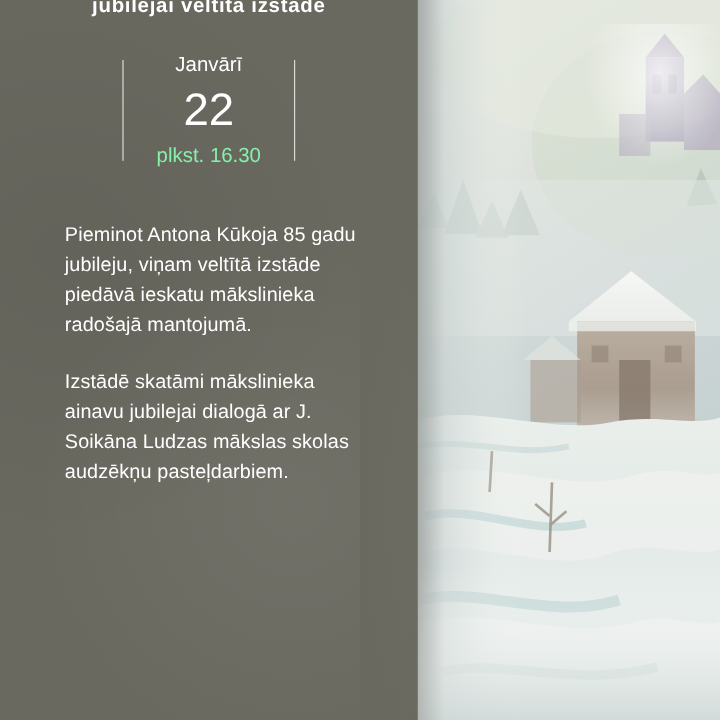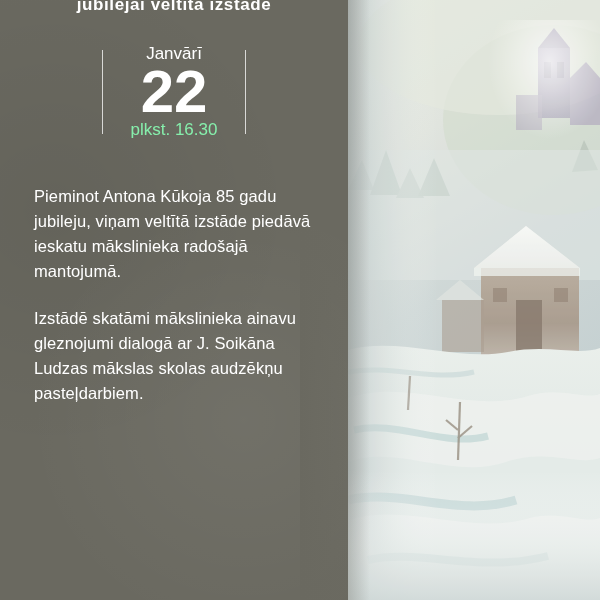--- a/index.html
+++ b/index.html
@@ -121,33 +121,34 @@
   .date-center {
     text-align: center;
     min-width: 130px;
   }
   .date-month {
     font-size: 17px;
     line-height: 24px;
     color: #ffffff;
   }
   .date-day {
-    font-size: 60px;
-    font-weight: bold;
+    font-size: 38px;
+    font-weight: normal;
     line-height: 52px;
     color: #ffffff;
   }
   .date-time {
     font-size: 17px;
     line-height: 24px;
     color: #86efac;
   }
 
   .body-copy {
     margin-top: 42px;
+    margin-left: 20px;
   }
   .body-copy p {
     font-size: 16.5px;
     line-height: 25px;
     color: #ffffff;
     margin: 0 0 22px 0;
     letter-spacing: 0.1px;
   }
   .body-copy p:last-child {
     margin-bottom: 0;
@@ -284,18 +285,18 @@
       <div class="date-center">
         <div class="date-month">Janvārī</div>
         <div class="date-day">22</div>
         <div class="date-time">plkst. 16.30</div>
       </div>
       <div class="date-rule"></div>
     </div>
 
     <div class="body-copy">
       <p>Pieminot Antona Kūkoja 85 gadu jubileju, viņam veltītā izstāde piedāvā ieskatu mākslinieka radošajā mantojumā.</p>
-      <p>Izstādē skatāmi mākslinieka ainavu gleznojumi dialogā ar J. Soikāna Ludzas mākslas skolas audzēkņu pasteļdarbiem.</p>
+      <p>Izstādē skatāmi mākslinieka ainavu jubilejai dialogā ar J. Soikāna Ludzas mākslas skolas audzēkņu pasteļdarbiem.</p>
 
     </div>
 
   </div>
 </div>
 
 </body></html>

